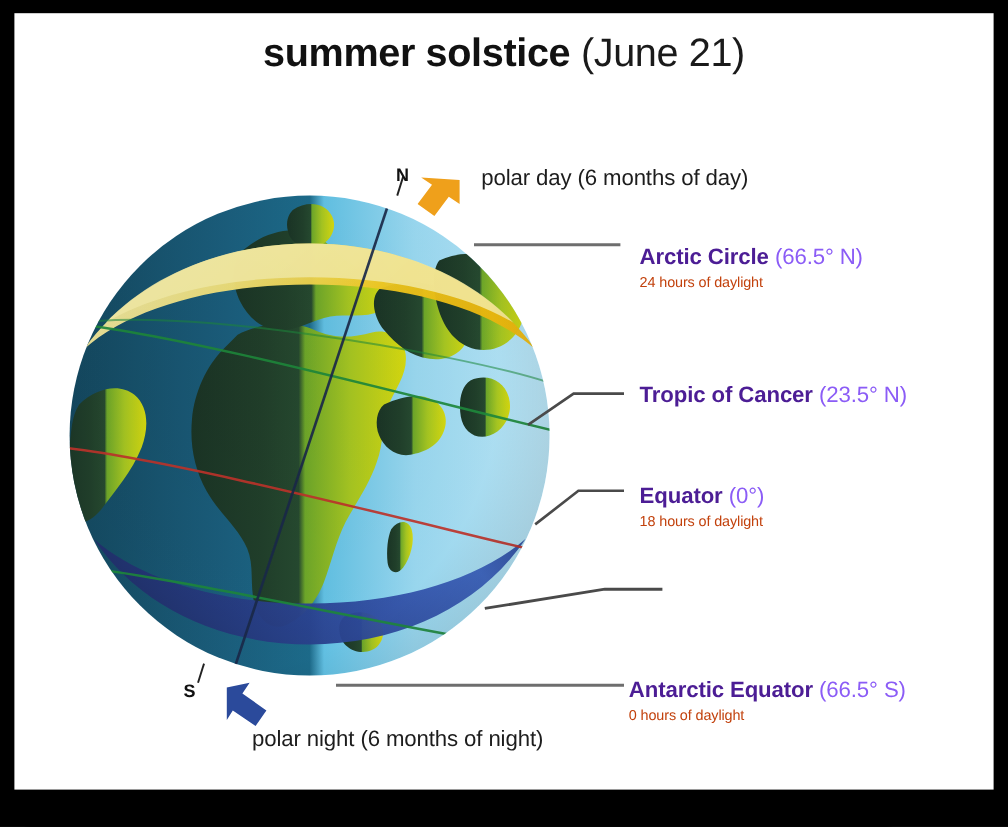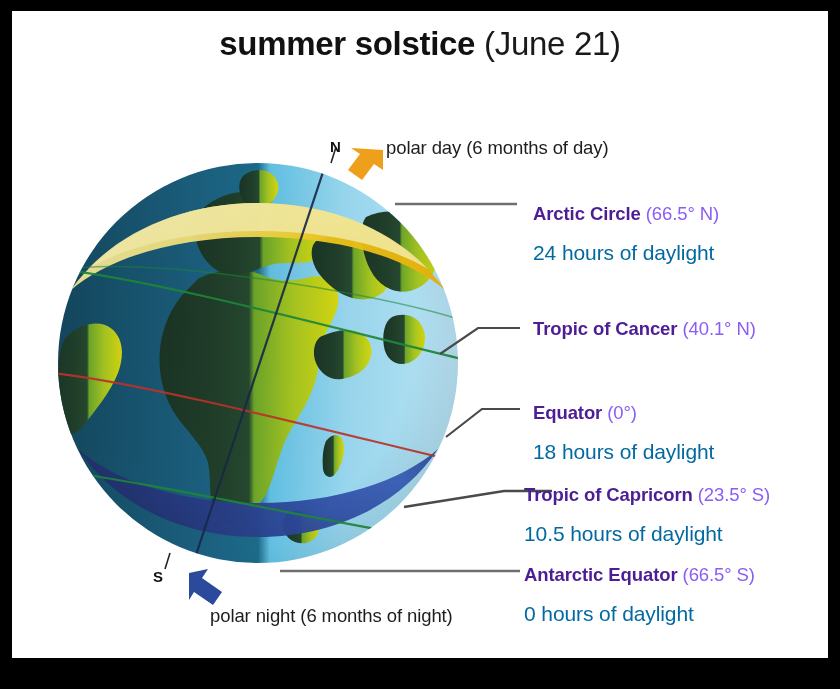--- a/index.html
+++ b/index.html
@@ -91,42 +91,42 @@
     letter-spacing: -0.1px;
   }
   .callout .c-coord {
     font-size: 18.5px;
     font-weight: normal;
     color: #8b5cf6;
     letter-spacing: -0.1px;
   }
   .callout .c-sub {
     display: block;
-    margin-top: 16px;
-    font-size: 21px;
+    margin-top: 3px;
+    font-size: 12px;
     font-weight: normal;
-    color: #0369a1;
+    color: #c2410c;
     letter-spacing: -0.1px;
   }
 
   #callout-arctic    { left: 521px; top: 192px; }
   #callout-cancer    { left: 521px; top: 307px; }
   #callout-equator   { left: 521px; top: 391px; }
   #callout-capricorn { left: 512px; top: 473px; }
   #callout-antarctic { left: 512px; top: 553px; }
 
   
   .annot {
     position: absolute;
     white-space: nowrap;
     font-size: 18.5px;
     color: #1d1d1d;
     letter-spacing: -0.1px;
   }
-  #annot-polar-day   { left: 374px; top: 126px; }
+  #annot-polar-day   { left: 389px; top: 126px; }
   #annot-polar-night { left: 198px; top: 594px; }
 
   
   #leaders {
     position: absolute;
     left: 0; top: 0;
     width: 816px;
     height: 647px;
     pointer-events: none;
   }
@@ -297,32 +297,28 @@
 
     <div class="annot" id="annot-polar-day">polar day (6 months of day)</div>
     <div class="annot" id="annot-polar-night">polar night (6 months of night)</div>
 
     <div class="callout" id="callout-arctic">
       <span class="c-name">Arctic Circle</span><span class="c-coord">&nbsp;</span><span class="c-coord">(66.5° N)</span>
       <span class="c-sub">24 hours of daylight</span>
     </div>
 
     <div class="callout" id="callout-cancer">
-      <span class="c-name">Tropic of Cancer</span><span class="c-coord">&nbsp;</span><span class="c-coord">(40.1° N)</span>
+      <span class="c-name">Tropic of Cancer</span><span class="c-coord">&nbsp;</span><span class="c-coord">(23.5° N)</span>
     </div>
 
     <div class="callout" id="callout-equator">
       <span class="c-name">Equator</span><span class="c-coord">&nbsp;</span><span class="c-coord">(0°)</span>
       <span class="c-sub">18 hours of daylight</span>
     </div>
 
-    <div class="callout" id="callout-capricorn">
-      <span class="c-name">Tropic of Capricorn</span><span class="c-coord">&nbsp;</span><span class="c-coord">(23.5° S)</span>
-      <span class="c-sub">10.5 hours of daylight</span>
-    </div>
 
     <div class="callout" id="callout-antarctic">
       <span class="c-name">Antarctic Equator</span><span class="c-coord">&nbsp;</span><span class="c-coord">(66.5° S)</span>
       <span class="c-sub">0 hours of daylight</span>
     </div>
 
   </div>
 </div>
 
 </body></html>

